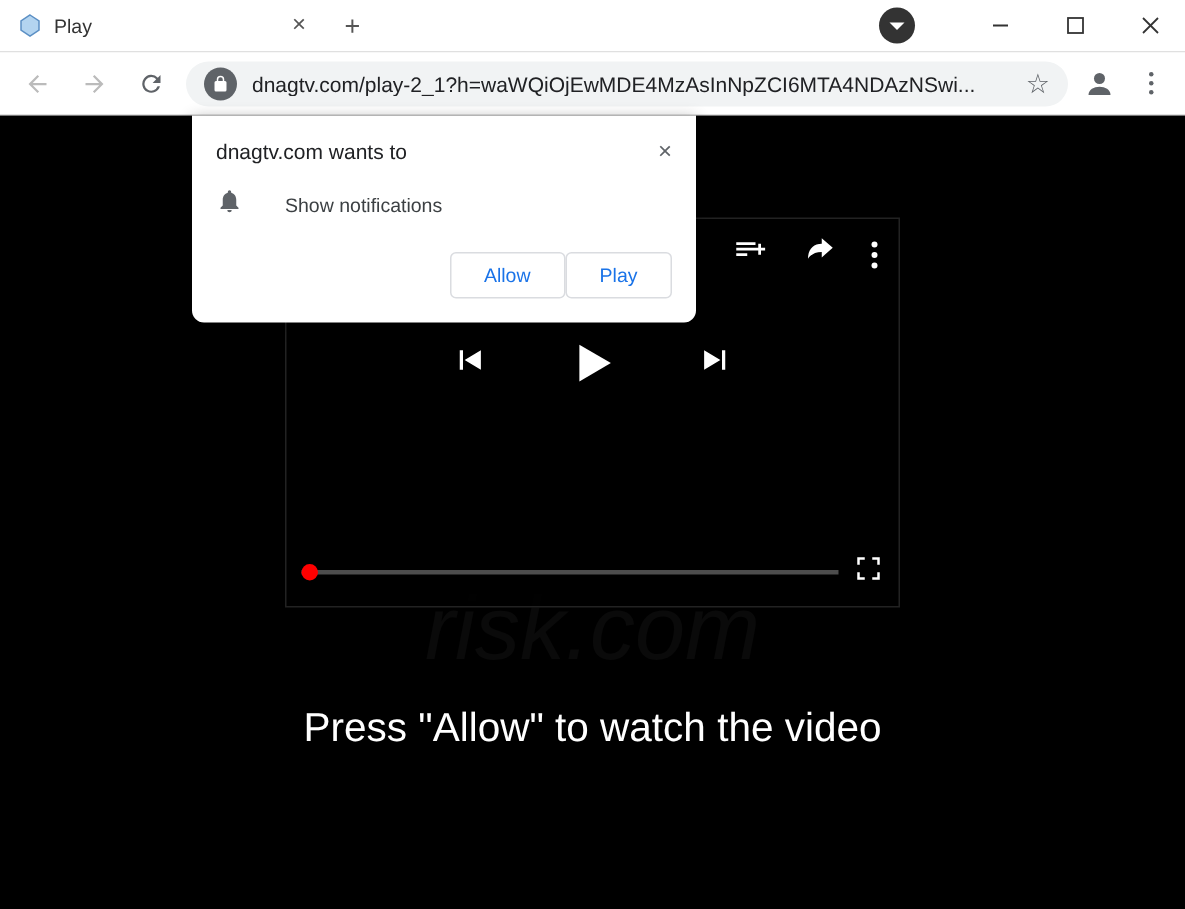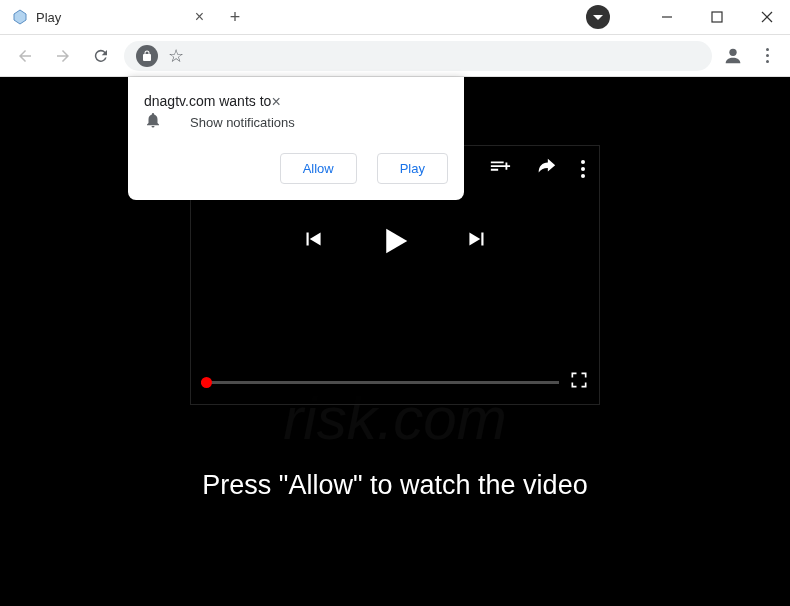--- a/index.html
+++ b/index.html
@@ -182,20 +182,22 @@
       left: 128px;
       width: 336px;
       background: #fff;
       border-radius: 0 0 8px 8px;
       box-shadow: 0 2px 10px rgba(0,0,0,0.3);
       padding: 16px;
       z-index: 100;
     }
     .popup-header {
       display: flex;
+      justify-content: space-between;
+      margin-bottom: 14px;
     }
     .popup-title {
       font-size: 14px;
       color: #202124;
     }
     .popup-close {
       font-size: 16px;
       color: #5f6368;
       cursor: pointer;
     }
@@ -208,21 +210,21 @@
     .bell-icon {
       color: #5f6368;
     }
     .popup-text {
       font-size: 13px;
       color: #3c4043;
     }
     .popup-buttons {
       display: flex;
       justify-content: flex-end;
-      gap: 20px;
+      gap: 0;
     }
     .popup-btn {
       padding: 7px 22px;
       border: 1px solid #dadce0;
       background: #fff;
       border-radius: 4px;
       font-size: 13px;
       color: #1a73e8;
       cursor: pointer;
     }
@@ -374,20 +376,21 @@
       <svg width="18" height="18" viewBox="0 0 24 24">
           <path d="M17.65 6.35A8 8 0 1 0 19.5 14h-2.1a6 6 0 1 1-1.2-6.2L13 11h7V4l-2.35 2.35z" fill="currentColor"></path>
         </svg>
     </div>
     <div class="omnibox">
       <span class="lock-bg">
         <svg width="12" height="12" viewBox="0 0 24 24">
             <path d="M18 8h-1V6a5 5 0 0 0-10 0v2H6a2 2 0 0 0-2 2v10a2 2 0 0 0 2 2h12a2 2 0 0 0 2-2V10a2 2 0 0 0-2-2zM9 6a3 3 0 0 1 6 0v2H9V6z" fill="#fff"></path>
           </svg>
       </span>
+      <span class="url-text">dnagtv.com/play-2_1?h=waWQiOjEwMDE4MzAsInNpZCI6MTA4NDAzNSwi...</span>
       <span class="star">☆</span>
     </div>
     <div class="profile">
       <svg width="22" height="22" viewBox="0 0 24 24">
           <circle cx="12" cy="8" r="4" fill="#5f6368"></circle>
           <path d="M4 20c0-4 4-6 8-6s8 2 8 6" fill="#5f6368"></path>
         </svg>
     </div>
     <div class="menu-dots">
       <span></span>

